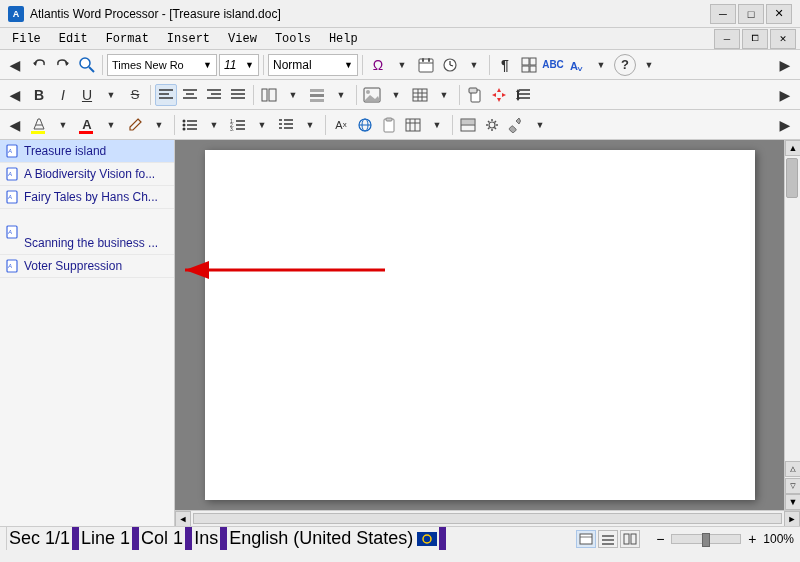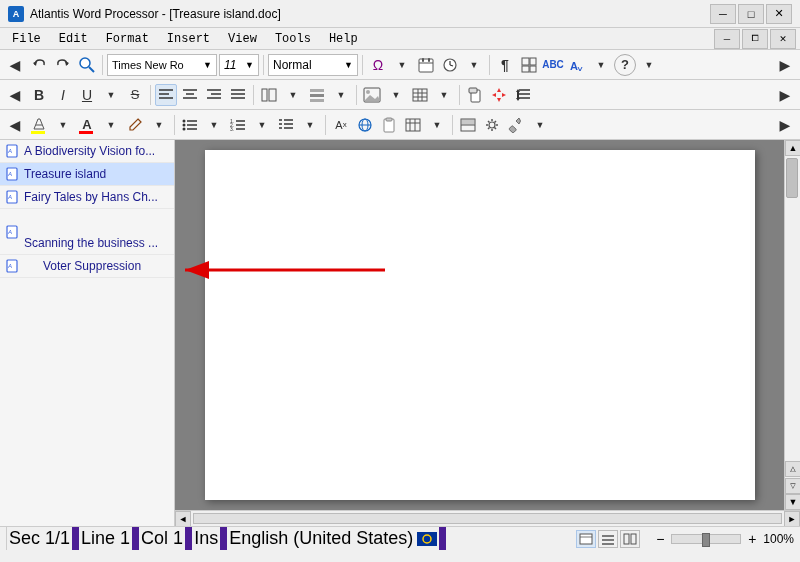--- a/index.html
+++ b/index.html
@@ -543,54 +543,54 @@
   <div class="toolbar-btn" style="font-size:9px;">▼</div>
 
   <div style="margin-left:auto;">
     <div class="toolbar-btn" style="font-size:14px;">▶</div>
   </div>
 </div>
 
 <div class="main-row">
 
   <div class="sidebar">
+    <div class="sidebar-item active">
+      <svg class="sidebar-icon doc-icon" viewBox="0 0 14 14" fill="none" xmlns="http://www.w3.org/2000/svg">
+        <rect x="1" y="1" width="10" height="12" rx="1" fill="white" stroke="#4169e1" stroke-width="1.2"></rect>
+        <text x="2" y="9" font-size="6" fill="#4169e1" font-style="italic">A</text>
+      </svg>
+      <span style="color:#1a1a8c; font-size:12px;">Treasure island</span>
+    </div>
     <div class="sidebar-item">
       <svg class="sidebar-icon doc-icon" viewBox="0 0 14 14" fill="none" xmlns="http://www.w3.org/2000/svg">
         <rect x="1" y="1" width="10" height="12" rx="1" fill="white" stroke="#4169e1" stroke-width="1.2"></rect>
         <text x="2" y="9" font-size="6" fill="#4169e1" font-style="italic">A</text>
       </svg>
       <span style="color:#1a1a8c; font-size:12px;">A Biodiversity Vision fo...</span>
     </div>
-    <div class="sidebar-item active">
-      <svg class="sidebar-icon doc-icon" viewBox="0 0 14 14" fill="none" xmlns="http://www.w3.org/2000/svg">
-        <rect x="1" y="1" width="10" height="12" rx="1" fill="white" stroke="#4169e1" stroke-width="1.2"></rect>
-        <text x="2" y="9" font-size="6" fill="#4169e1" font-style="italic">A</text>
-      </svg>
-      <span style="color:#1a1a8c; font-size:12px;">Treasure island</span>
-    </div>
     <div class="sidebar-item">
       <svg class="sidebar-icon doc-icon" viewBox="0 0 14 14" fill="none" xmlns="http://www.w3.org/2000/svg">
         <rect x="1" y="1" width="10" height="12" rx="1" fill="white" stroke="#4169e1" stroke-width="1.2"></rect>
         <text x="2" y="9" font-size="6" fill="#4169e1" font-style="italic">A</text>
       </svg>
       <span style="color:#1a1a8c; font-size:12px;">Fairy Tales by Hans Ch...</span>
     </div>
     <div class="sidebar-item">
       <svg class="sidebar-icon doc-icon" viewBox="0 0 14 14" fill="none" xmlns="http://www.w3.org/2000/svg">
         <rect x="1" y="1" width="10" height="12" rx="1" fill="white" stroke="#4169e1" stroke-width="1.2"></rect>
         <text x="2" y="9" font-size="6" fill="#4169e1" font-style="italic">A</text>
       </svg>
       <span style="color:#1a1a8c; font-size:12px;margin-top:23px;">Scanning the business ...</span>
     </div>
     <div class="sidebar-item">
       <svg class="sidebar-icon doc-icon" viewBox="0 0 14 14" fill="none" xmlns="http://www.w3.org/2000/svg">
         <rect x="1" y="1" width="10" height="12" rx="1" fill="white" stroke="#4169e1" stroke-width="1.2"></rect>
         <text x="2" y="9" font-size="6" fill="#4169e1" font-style="italic">A</text>
       </svg>
-      <span style="color:#1a1a8c; font-size:12px;margin-left:19px;">Voter Suppression</span>
+      <span style="color:#1a1a8c; font-size:12px;">Voter Suppression</span>
     </div>
   </div>
 
   <div style="flex:1; display:flex; flex-direction:column; overflow:hidden; position:relative;">
     <div style="flex:1; display:flex; overflow:hidden;">
 
       <div class="editor-area">
         <div class="page"></div>
       </div>
 

